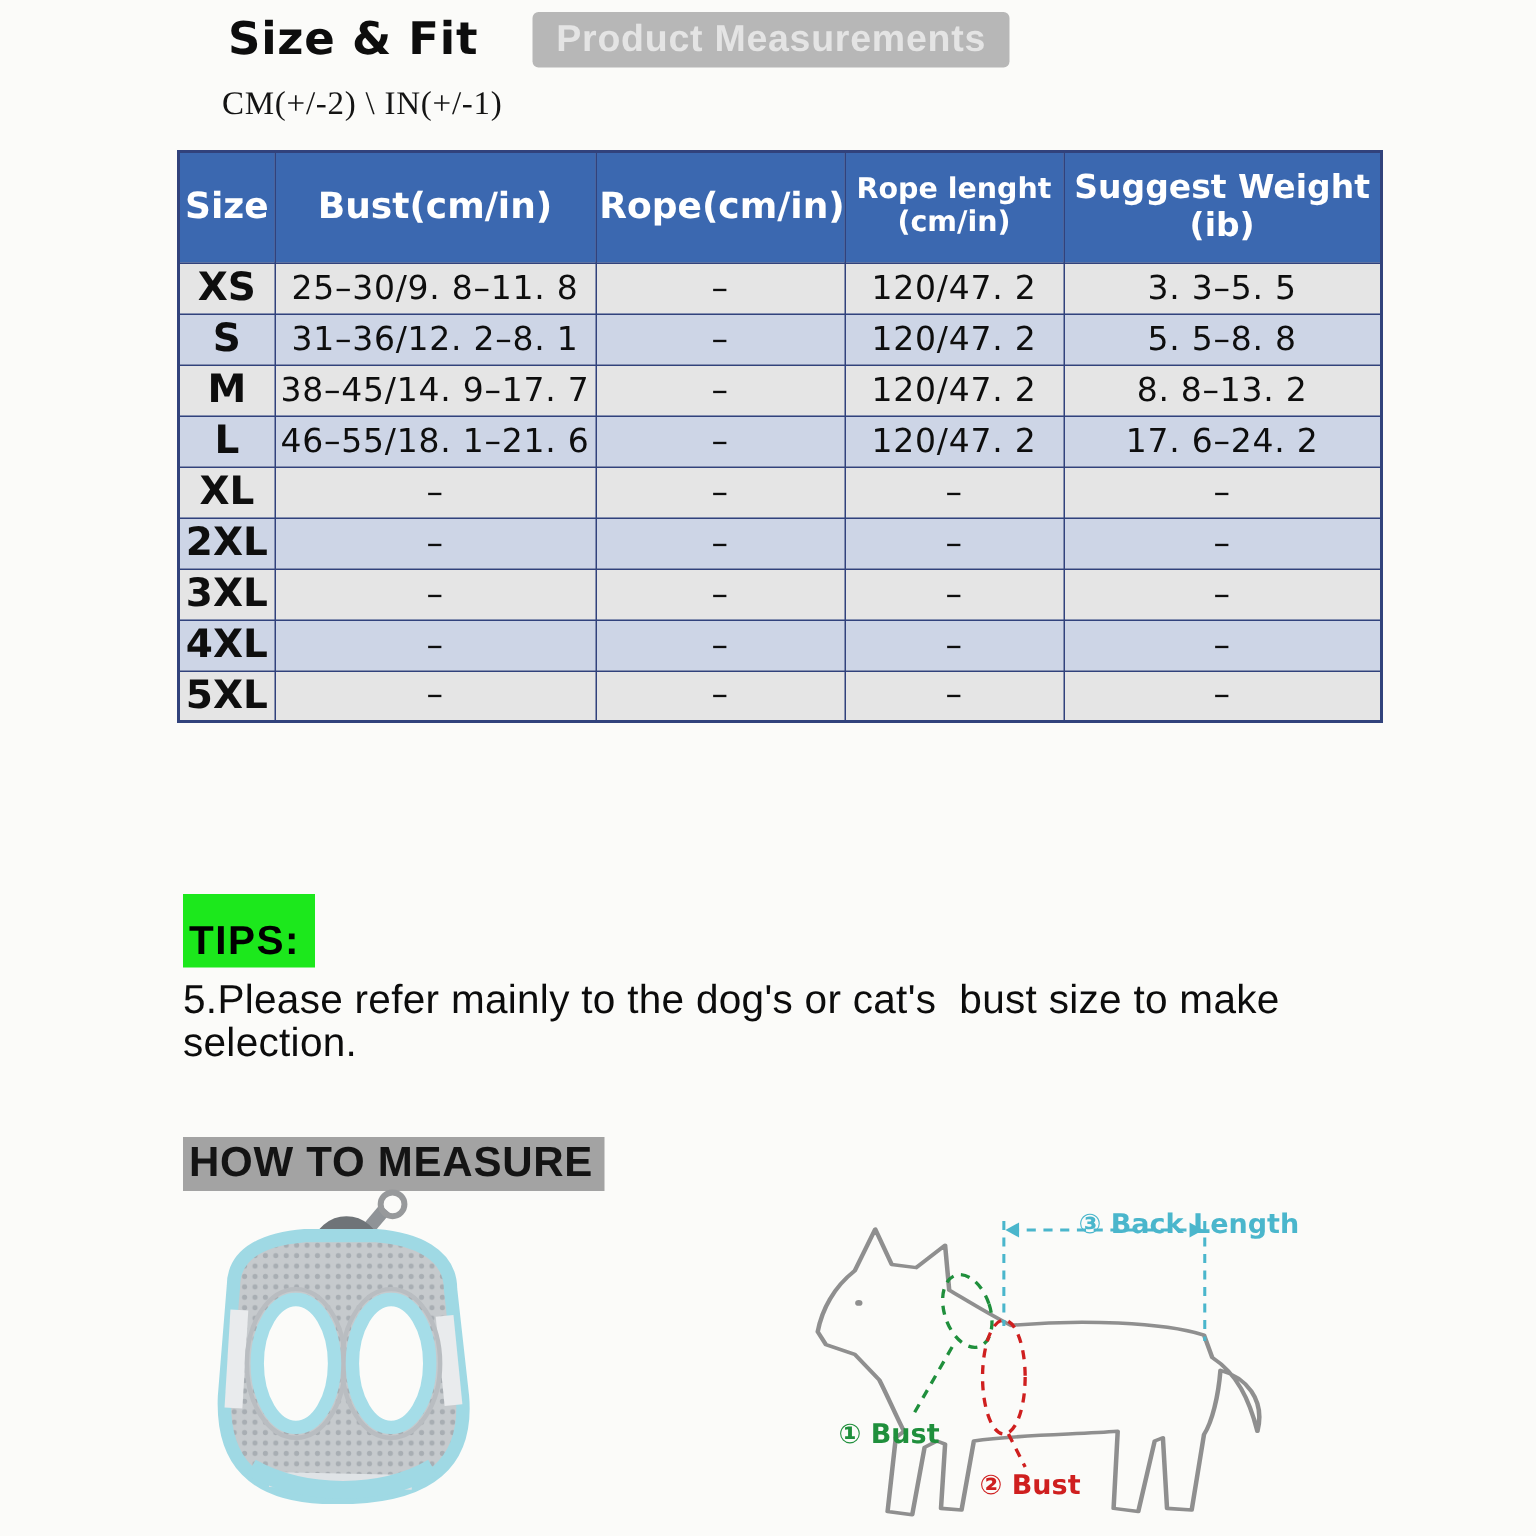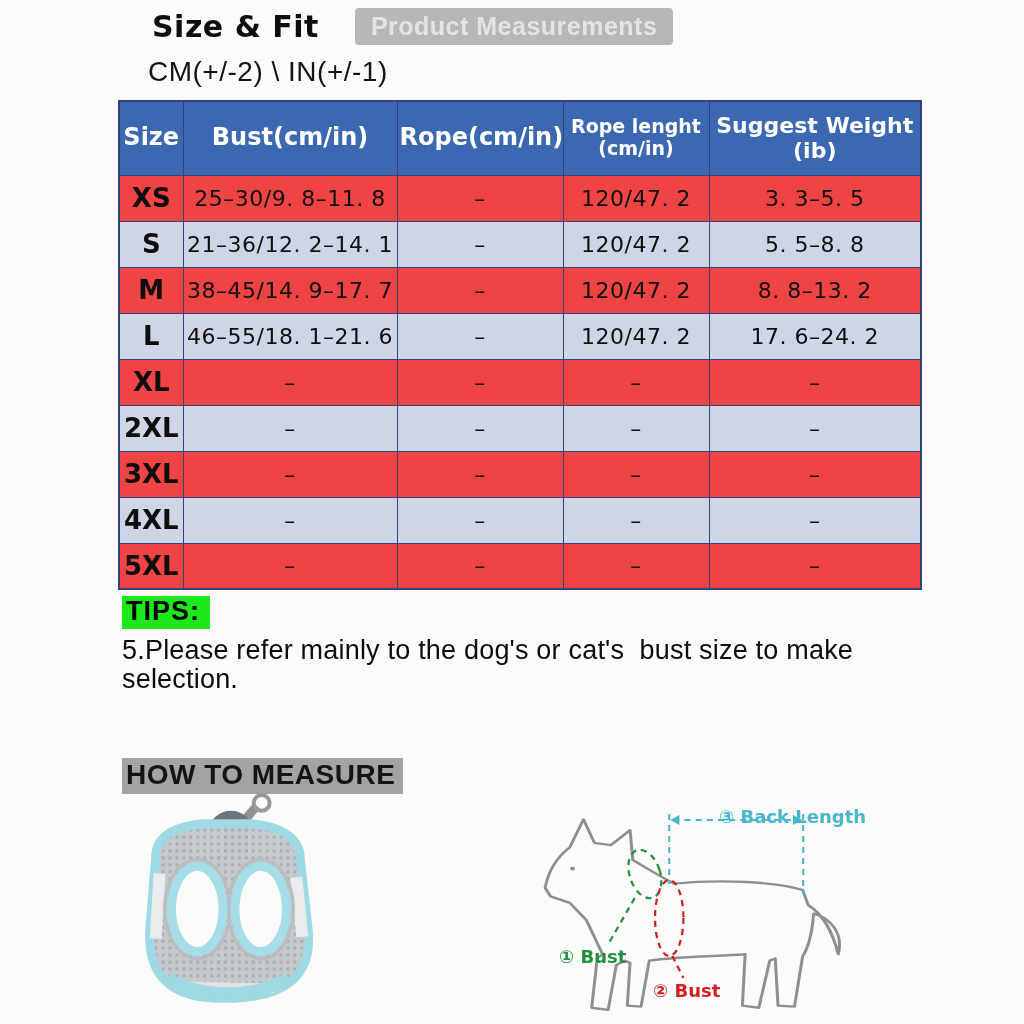--- a/index.html
+++ b/index.html
@@ -17,50 +17,50 @@
     font-family:"DejaVu Sans", sans-serif;
     font-size:30px; font-weight:bold; color:#0d0d0d; letter-spacing:0.5px;
   }
   .badge {
     background:#b7b7b7; color:#e4e4e4;
     font-size:25px; font-weight:bold;
     padding:4px 16px; border-radius:4px; letter-spacing:0.5px;
   }
   .subtitle {
     position:absolute; top:56px; left:148px;
-    font-size:28px; color:#141414; letter-spacing:0.5px;
+    font-size:22px; color:#141414; letter-spacing:0.5px;font-family:Liberation Serif, serif;
   }
   
   table {
     position:absolute; top:100px; left:118px; width:802px;
     border-collapse:collapse; table-layout:fixed;
     border:2px solid #31427c;
-    background:#ef4444;
+    background:#e5e5e5;
   }
   col.c-size{width:64px;} col.c-bust{width:214px;} col.c-neck{width:166px;}
   col.c-rope{width:146px;} col.c-weight{width:212px;}
   th,td { border:1px solid #31427c; text-align:center; vertical-align:middle; }
   thead th {
     background:#3b68b0; color:#ffffff; font-weight:bold;
     height:74px; font-size:24px;
     font-family:"DejaVu Sans", sans-serif; line-height:1.15; padding:0 2px;
   }
   thead th.small-head { font-size:19px; }
   thead th.mid-head  { font-size:22px; }
   tbody td {
-    height:46px; font-family:"DejaVu Sans", sans-serif;
+    height:34px; font-family:"DejaVu Sans", sans-serif;
     font-size:22px; color:#0e0e0e; letter-spacing:0.5px;
   }
   tbody td.size-cell { font-size:26px; font-weight:bold; letter-spacing:0; }
   tbody tr:nth-child(even) { background:#cdd5e6; }
   
   .tips { position:absolute; top:596px; left:122px; width:810px; }
   .tips-label {
     display:inline-block; background:#1ce81c; color:#000;
-    font-size:27px; font-weight:bold; padding:0 10px 2px 4px; letter-spacing:1px;
+    font-size:27px; font-weight:bold; padding:16px 10px 2px 4px; letter-spacing:1px;
   }
   .tips p {
     font-size:27px; line-height:1.09; color:#0c0c0c;
     margin-top:7px; white-space:pre-wrap; letter-spacing:0.2px;
   }
   
   .measure-title {
     position:absolute; top:758px; left:122px;
     display:inline-block; background:#a3a3a3; color:#141414;
     font-size:28px; font-weight:bold; padding:1px 8px 3px 4px; letter-spacing:0.5px;
@@ -106,21 +106,21 @@
   <tbody>
       <tr>
         <td class="size-cell">XS</td>
         <td class="value-cell">25–30/9. 8–11. 8</td>
         <td class="value-cell">–</td>
         <td class="value-cell">120/47. 2</td>
         <td class="value-cell">3. 3–5. 5</td>
       </tr>
       <tr>
         <td class="size-cell">S</td>
-        <td class="value-cell">21–36/12. 2–14. 1</td>
+        <td class="value-cell">31–36/12. 2–8. 1</td>
         <td class="value-cell">–</td>
         <td class="value-cell">120/47. 2</td>
         <td class="value-cell">5. 5–8. 8</td>
       </tr>
       <tr>
         <td class="size-cell">M</td>
         <td class="value-cell">38–45/14. 9–17. 7</td>
         <td class="value-cell">–</td>
         <td class="value-cell">120/47. 2</td>
         <td class="value-cell">8. 8–13. 2</td>

